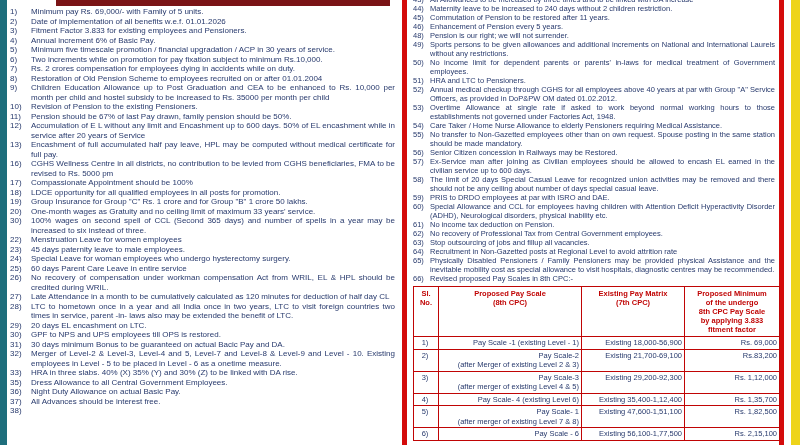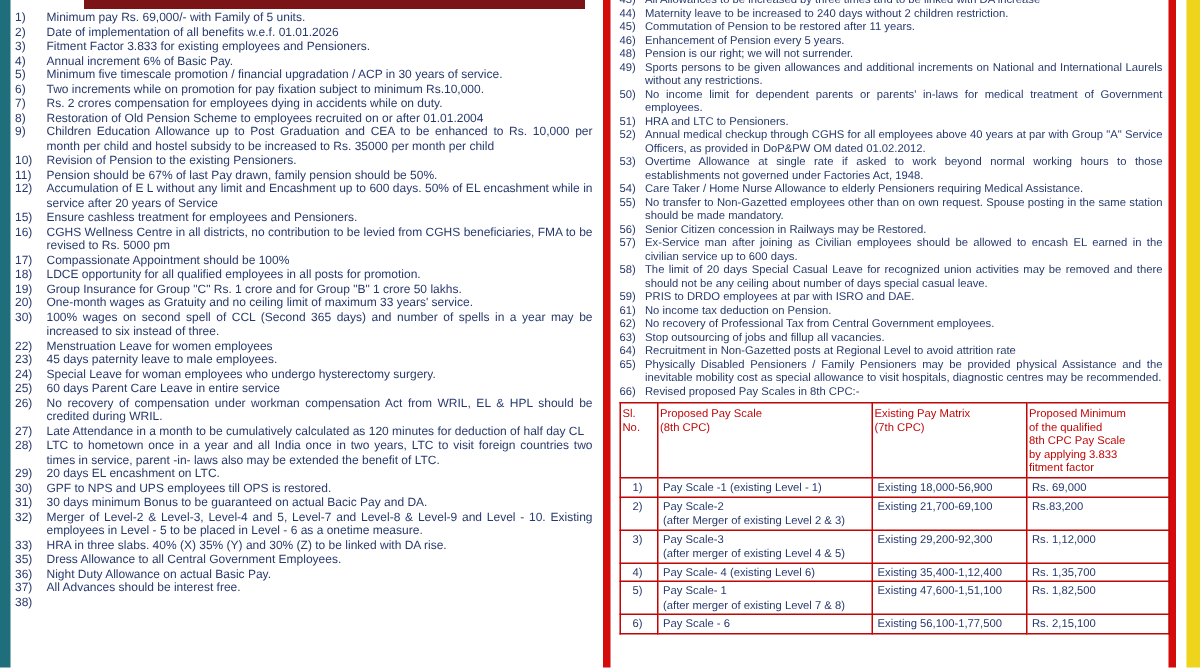--- a/index.html
+++ b/index.html
@@ -21,26 +21,26 @@
 
   .item{display:flex;align-items:flex-start;}
   .inum{flex:0 0 21px;}
   #right-panel .inum{flex:0 0 17px;}
   .itxt{flex:1;text-align:justify;}
   #right-list{margin-top:-5px;}
 
   table{border-collapse:collapse;table-layout:fixed;margin-top:3px;width:366px;}
   #pay-table, #pay-table th, #pay-table td{border:1.6px solid #c00505;}
   #pay-table th{
-    color:#c00505;font-size:7.5px;line-height:9px;font-weight:normal;
-    vertical-align:top;text-align:left;padding:2px 1px;
+    color:#c00505;font-size:7.5px;line-height:9px;font-weight:bold;
+    vertical-align:top;text-align:center;padding:2px 1px;
   }
   #pay-table td{
     color:#283a6d;font-size:7.5px;line-height:9.5px;
-    vertical-align:top;text-align:left;padding:1px 2px 1px 3px;
+    vertical-align:top;text-align:right;padding:1px 2px 1px 3px;
   }
   #pay-table td.sl{text-align:center;padding-left:0;}
   col.c-sl{width:25px;}
   col.c-prop{width:143px;}
   col.c-exist{width:103px;}
   col.c-min{width:95px;}
 </style>
 </head>
 <body>
 
@@ -94,22 +94,22 @@
       </div>
       <div class="item">
         <span class="inum">11)</span>
         <span class="itxt">Pension should be 67% of last Pay drawn, family pension should be 50%.</span>
       </div>
       <div class="item">
         <span class="inum">12)</span>
         <span class="itxt">Accumulation of E L without any limit and Encashment up to 600 days. 50% of EL encashment while in service after 20 years of Service</span>
       </div>
       <div class="item">
-        <span class="inum">15)</span>
-        <span class="itxt">Ensure cashless treatment for employees and Pensioners.</span>
+        <span class="inum">13)</span>
+        <span class="itxt">Encashment of full accumulated half pay leave, HPL may be computed without medical certificate for full pay.</span>
       </div>
       <div class="item">
         <span class="inum">16)</span>
         <span class="itxt">CGHS Wellness Centre in all districts, no contribution to be levied from CGHS beneficiaries, FMA to be revised to Rs. 5000 pm</span>
       </div>
       <div class="item">
         <span class="inum">17)</span>
         <span class="itxt">Compassionate Appointment should be 100%</span>
       </div>
       <div class="item">
@@ -253,20 +253,24 @@
         <span class="inum">57)</span>
         <span class="itxt">Ex-Service man after joining as Civilian employees should be allowed to encash EL earned in the civilian service up to 600 days.</span>
       </div>
       <div class="item">
         <span class="inum">58)</span>
         <span class="itxt">The limit of 20 days Special Casual Leave for recognized union activities may be removed and there should not be any ceiling about number of days special casual leave.</span>
       </div>
       <div class="item">
         <span class="inum">59)</span>
         <span class="itxt">PRIS to DRDO employees at par with ISRO and DAE.</span>
+      </div>
+      <div class="item">
+        <span class="inum">60)</span>
+        <span class="itxt">Special Allowance and CCL for employees having children with Attention Deficit Hyperactivity Disorder (ADHD), Neurological disorders, physical inability etc.</span>
       </div>
       <div class="item">
         <span class="inum">61)</span>
         <span class="itxt">No income tax deduction on Pension.</span>
       </div>
       <div class="item">
         <span class="inum">62)</span>
         <span class="itxt">No recovery of Professional Tax from Central Government employees.</span>
       </div>
       <div class="item">
@@ -302,21 +306,21 @@
           <th>
             <div>Proposed Pay Scale</div>
             <div>(8th CPC)</div>
           </th>
           <th>
             <div>Existing Pay Matrix</div>
             <div>(7th CPC)</div>
           </th>
           <th>
             <div>Proposed Minimum</div>
-            <div>of the qualified</div>
+            <div>of the undergo</div>
             <div>8th CPC Pay Scale</div>
             <div>by applying 3.833</div>
             <div>fitment factor</div>
           </th>
         </tr>
       </thead>
     <tbody>
         <tr>
           <td class="sl">1)</td>
           <td>

